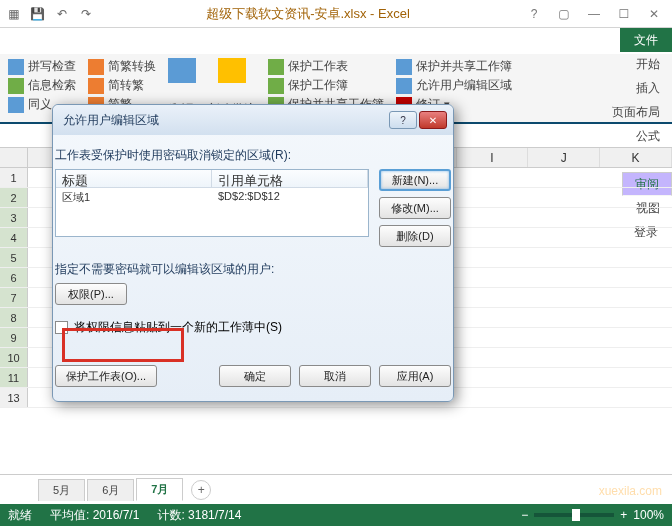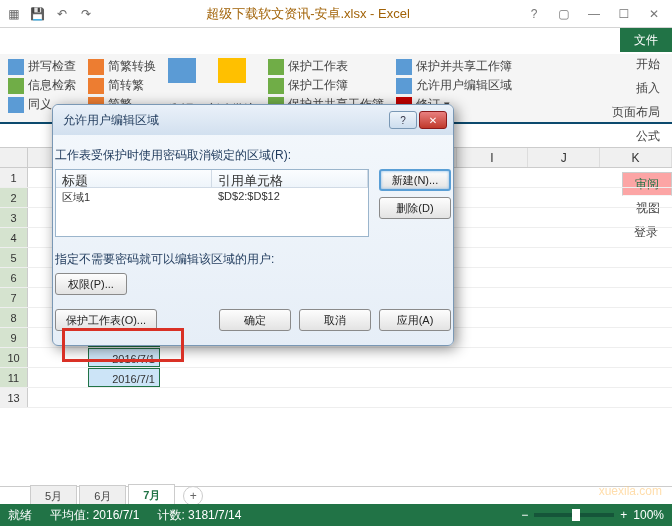--- a/index.html
+++ b/index.html
@@ -6,21 +6,21 @@
 body{width:672px;height:526px;background:#fff;overflow:hidden;position:relative;}
 .titlebar{height:28px;background:#fff;display:flex;align-items:center;padding:0 4px;border-bottom:1px solid #d4d4d4;}
 .qat{display:flex;gap:4px;align-items:center;}
 .qat-btn{width:20px;height:20px;display:flex;align-items:center;justify-content:center;color:#666;}
 .title-text{flex:1;text-align:center;color:#a16207;font-size:13px;}
 .win-ctrl{display:flex;gap:2px;}
 .win-btn{width:28px;height:20px;display:flex;align-items:center;justify-content:center;color:#777;}
 .ribbon-tabs{height:26px;background:#fff;display:flex;align-items:flex-end;padding-left:16px;flex-direction:column;}
 .file-tab{background:#217346;color:#fff;padding:4px 14px;height:24px;display:flex;align-items:center;}
 .tab{padding:4px 12px;color:#444;height:24px;display:flex;align-items:center;cursor:pointer;}
-.tab.active{border:1px solid #ccc;border-bottom:1px solid #f5f5f5;background:#fca5a5;color:#217346;}
+.tab.active{border:1px solid #ccc;border-bottom:1px solid #f5f5f5;background:#c4b5fd;color:#217346;}
 .login{margin-left:auto;padding:4px 14px;color:#444;}
 .ribbon{height:70px;background:#f5f5f5;border-bottom:2px solid #0c4a6e;display:flex;padding:4px 8px;gap:12px;}
 .rgroup{display:flex;flex-direction:column;gap:2px;}
 .ritem{display:flex;align-items:center;gap:4px;color:#444;font-size:11px;white-space:nowrap;}
 .ricn{width:16px;height:16px;background:#5b9bd5;display:inline-block;}
 .ricn.g{background:#70ad47;}
 .ricn.o{background:#ed7d31;}
 .ricn.r{background:#c00000;}
 .big-btn{display:flex;flex-direction:column;align-items:center;gap:18px;color:#444;font-size:11px;}
 .big-icn{width:28px;height:28px;background:#5b9bd5;}
@@ -29,21 +29,21 @@
 .sheet{position:relative;height:320px;overflow:hidden;}
 .colhdr{position:absolute;top:0;left:0;right:0;height:20px;background:#f0f0f0;border-bottom:1px solid #ccc;display:flex;}
 .rownum-spc{width:28px;border-right:1px solid #ccc;}
 .ch{width:72px;border-right:1px solid #ddd;text-align:center;line-height:20px;color:#333;position:relative;}
 .rows{position:absolute;top:20px;left:0;right:0;}
 .row{height:20px;display:flex;border-bottom:1px solid #eee;}
 .rh{width:28px;background:#f0f0f0;border-right:1px solid #ccc;text-align:center;line-height:20px;color:#333;font-size:11px;}
 .rh.sel{background:#d5e3cf;}
 .cell{width:72px;border-right:1px solid #eee;line-height:20px;padding:0 4px;text-align:right;color:#333;font-size:11px;}
 .cell.sel{background:#cce4f7;border:1px solid #217346;}
-.sheettabs{position:absolute;bottom:22px;left:0;right:0;height:18px;background:#fff;border-top:1px solid #ccc;display:flex;align-items:center;padding-left:30px;gap:2px;}
+.sheettabs{position:absolute;bottom:22px;left:0;right:0;height:30px;background:#fff;border-top:1px solid #ccc;display:flex;align-items:center;padding-left:38px;gap:2px;}
 .stab{padding:3px 14px;border:1px solid #ccc;background:#efefef;color:#444;font-size:11px;border-bottom:none;}
 .stab.active{background:#fff;color:#217346;font-weight:bold;border-bottom:1px solid #fff;}
 .addtab{width:20px;height:20px;border:1px solid #ccc;border-radius:50%;display:flex;align-items:center;justify-content:center;margin-left:6px;color:#666;}
 .statusbar{position:absolute;bottom:0;left:0;right:0;height:22px;background:#217346;color:#fff;display:flex;align-items:center;padding:0 8px;font-size:11px;gap:18px;}
 .zoom{margin-left:auto;display:flex;align-items:center;gap:6px;}
 .zoomtrack{width:80px;height:4px;background:#155539;position:relative;}
 .zoomthumb{width:8px;height:12px;background:#fff;position:absolute;left:38px;top:-4px;}
 .watermark{position:absolute;right:10px;bottom:28px;color:#ffcc80;font-size:12px;opacity:.65;}
 
 
@@ -61,21 +61,21 @@
 .lb-hcell{padding:2px 6px;font-size:13px;color:#333;border-right:1px solid #d0dae5;}
 .lb-row{display:flex;height:18px;}
 .lb-cell{padding:2px 6px;font-size:11px;color:#333;}
 .btncol{display:flex;flex-direction:column;gap:6px;}
 .dbtn{width:72px;height:22px;border:1px solid #8a8a8a;background:linear-gradient(#fdfdfd,#e3e3e3);border-radius:3px;color:#222;font-size:11px;display:flex;align-items:center;justify-content:center;cursor:pointer;}
 .dbtn.hl{border:2px solid #5a9fd6;box-shadow:0 0 3px #7fb6e4 inset;}
 .sub-label{margin-top:14px;color:#1e395b;font-size:12px;}
 .permbtn{margin-top:5px;}
 .chkrow{margin-top:14px;display:flex;align-items:center;gap:6px;}
 .chk{width:13px;height:13px;border:1px solid #8a8a8a;background:#fff;}
-.dlg-ftr{margin-top:14px;display:flex;gap:8px;align-items:center;}
+.dlg-ftr{margin-top:29px;display:flex;gap:8px;align-items:center;}
 .redbox{position:absolute;left:62px;top:328px;width:122px;height:34px;border:3px solid #d93025;pointer-events:none;}
 </style>
 </head>
 <body>
 
 <div class="titlebar">
   <div class="qat">
     <span class="qat-btn">▦</span>
     <span class="qat-btn">💾</span>
     <span class="qat-btn">↶</span>
@@ -262,27 +262,32 @@
           <div class="lb-hcell" style="width:50%">标题</div>
           <div class="lb-hcell" style="width:50%">引用单元格</div>
         </div>
         <div class="lb-row">
           <div class="lb-cell" style="width:50%">区域1</div>
           <div class="lb-cell" style="width:50%">$D$2:$D$12</div>
         </div>
       </div>
       <div class="btncol">
         <div class="dbtn hl">新建(N)...</div>
+        <div class="dbtn">修改(M)...</div>
         <div class="dbtn">删除(D)</div>
       </div>
     </div>
     <div class="sub-label">指定不需要密码就可以编辑该区域的用户:</div>
     <div class="permbtn">
         <div class="dbtn">权限(P)...</div>
       </div>
+    <div class="chkrow">
+      <div class="chk"></div>
+      <span>将权限信息粘贴到一个新的工作薄中(S)</span>
+    </div>
     <div class="dlg-ftr">
       <div class="dbtn" style="width:102px">保护工作表(O)...</div>
       <div style="flex:1"></div>
       <div class="dbtn">确定</div>
       <div class="dbtn">取消</div>
       <div class="dbtn">应用(A)</div>
     </div>
   </div>
 </div>
 

